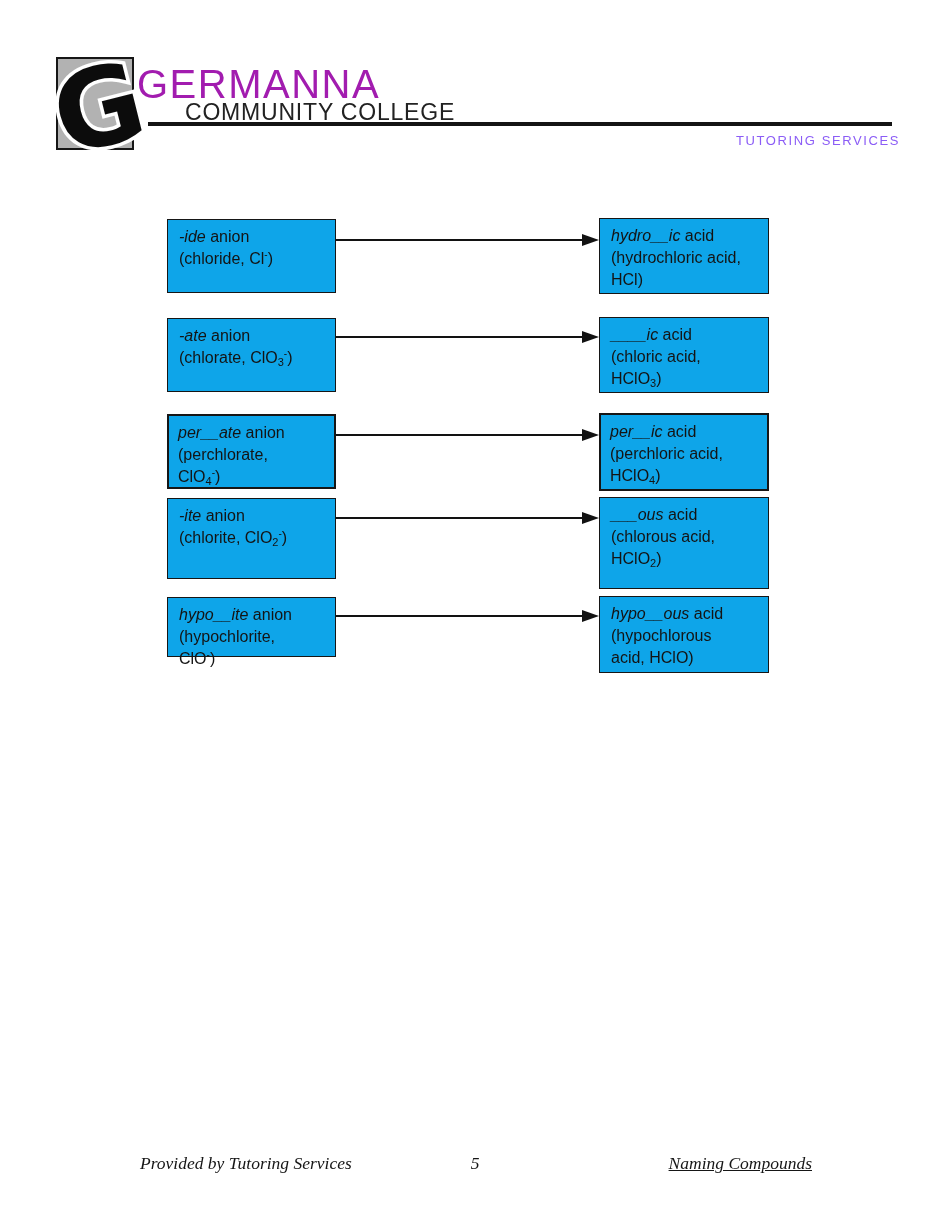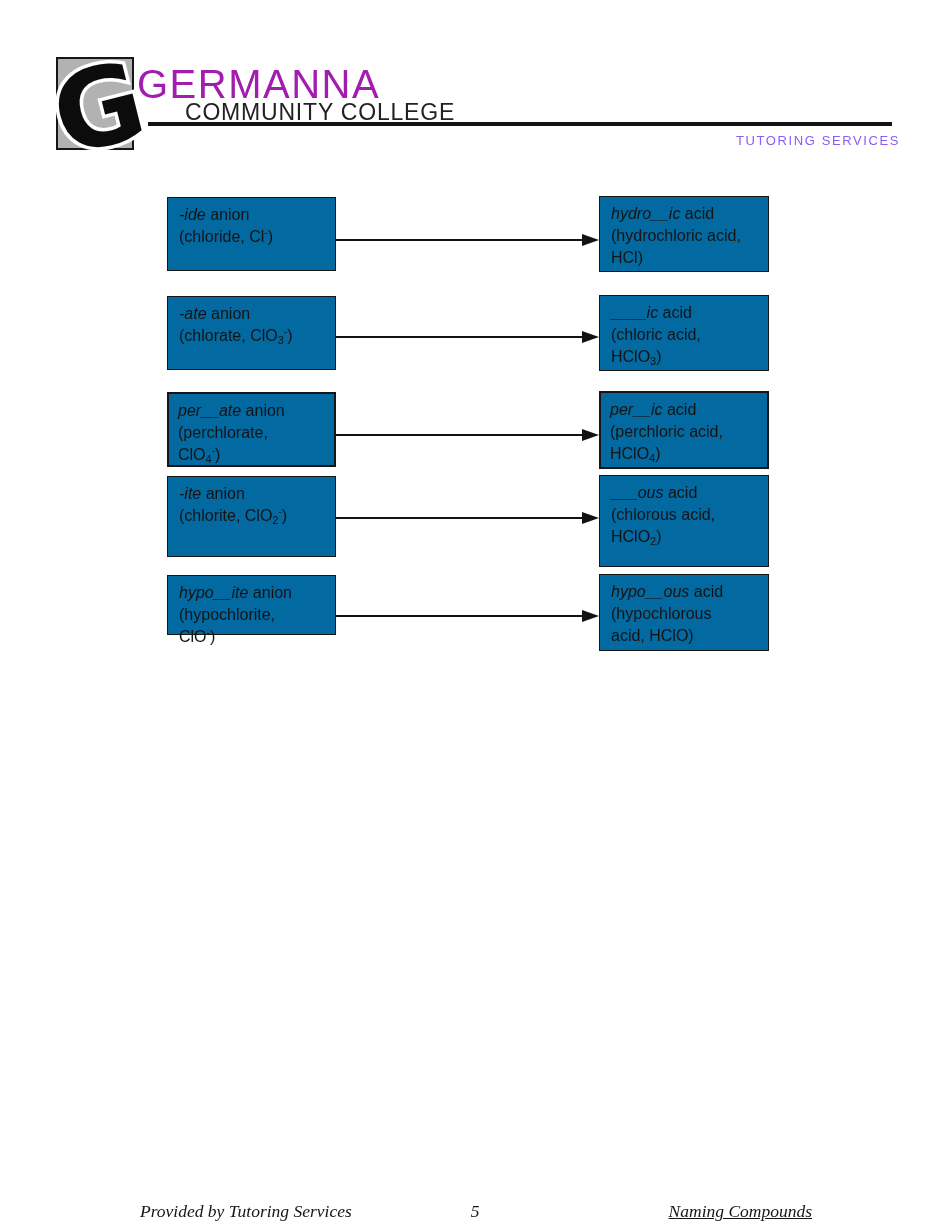--- a/index.html
+++ b/index.html
@@ -25,37 +25,37 @@
     position:absolute;left:148px;top:122px;width:744px;height:4px;background:#141414;
   }
   .banner-title{
     position:absolute;right:50px;top:133px;font-size:13px;letter-spacing:1.6px;
     color:#8b5cf6;white-space:nowrap;
   }
   
   .row{position:absolute;left:0;width:950px;}
   .flowbox{
     position:absolute;box-sizing:border-box;border:1.7px solid #161616;
-    background:#0369a1;padding:6px 8px 0 11px;
-    font-size:16px;line-height:22px;color:#141414;white-space:nowrap;
+    background:#0ea5e9;padding:6px 8px 0 11px;
+    font-size:16px;line-height:22px;color:#141414;white-space:nowrap;margin-top:22px;
   }
   .flowbox.left{left:167px;width:169px;}
   .flowbox.right{left:599px;width:170px;}
   .row.thick .flowbox{border-width:2.2px;padding-left:9px;}
   .it{font-style:italic;}
   .flowbox sup{font-size:10px;line-height:0;vertical-align:6px;}
   .flowbox sub{font-size:11px;line-height:0;vertical-align:-3px;}
   .arrow-line{position:absolute;left:336px;width:248px;height:2px;background:#121212;}
   .arrow-head{
     position:absolute;left:582px;width:0;height:0;
     border-left:17px solid #121212;border-top:6px solid transparent;border-bottom:6px solid transparent;
   }
   
   .footer{position:absolute;left:0;top:1153px;width:950px;height:24px;
-    font-family:"Liberation Serif",serif;font-style:italic;font-size:17.5px;color:#161616;margin-top:48px;}
+    font-family:"Liberation Serif",serif;font-style:italic;font-size:17.5px;color:#161616;}
   .footer-left{position:absolute;left:140px;top:0;}
   .footer-page{position:absolute;left:0;width:950px;text-align:center;top:0;}
   .footer-right{position:absolute;right:138px;top:0;text-decoration:underline;}
 </style>
 </head>
 <body>
 
 <div class="logo-square"></div>
 <svg class="logo-g-svg" width="130" height="130" viewBox="0 0 130 130">
   <g transform="rotate(-14 62 66)">

